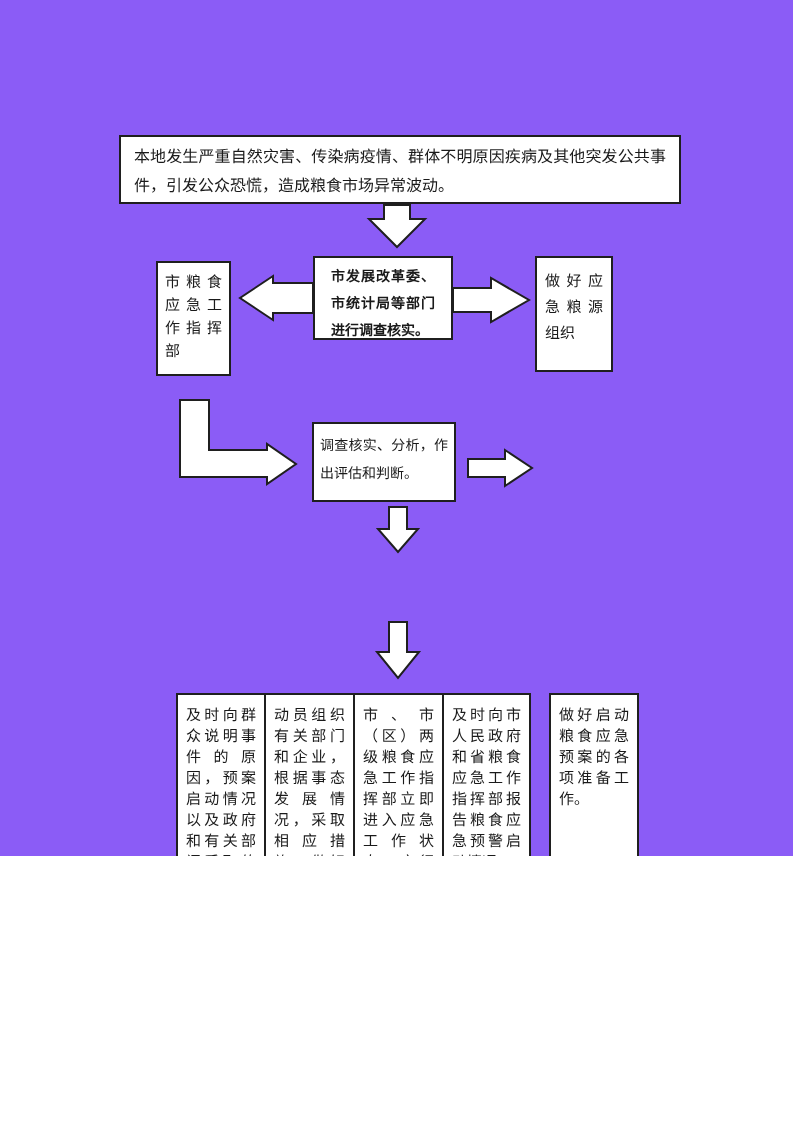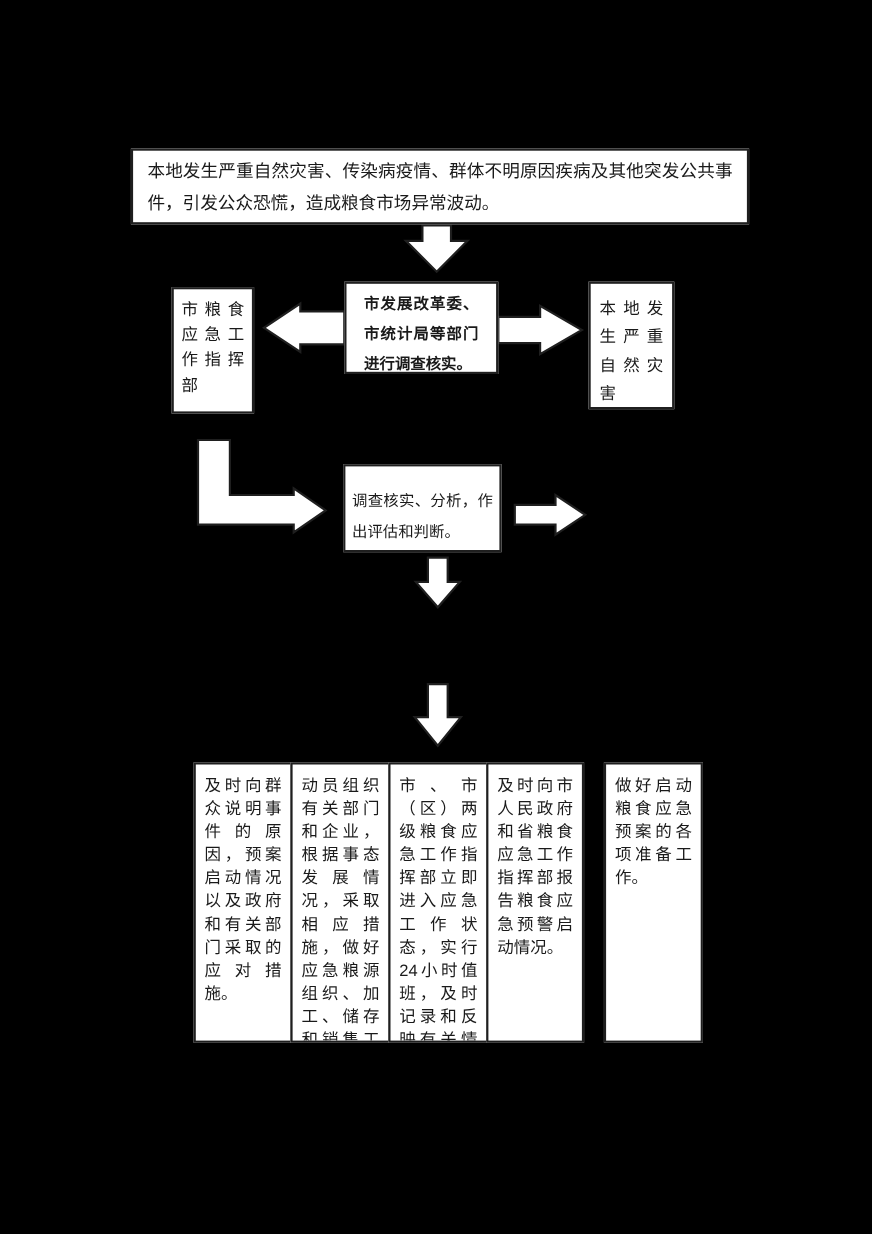--- a/index.html
+++ b/index.html
@@ -4,23 +4,23 @@
 <style>
   * { margin: 0; padding: 0; box-sizing: border-box; }
   html, body { background: #ffffff; }
   body {
     font-family: "Liberation Sans", "DejaVu Sans", sans-serif;
     color: #1a1a1a;
   }
   .page {
     position: relative;
     width: 793px;
-    height: 1122px;
+    height: 856px;
     margin: 0 auto;
-    background: #000000;
+    background: #8b5cf6;
     overflow: hidden;
   }
   .fc-box {
     position: absolute;
     background: #ffffff;
     border: 2px solid #1f1f1f;
     color: #1a1a1a;
     text-align: justify;
     overflow: hidden;
   }
@@ -29,21 +29,21 @@
                    font-size: 16px; line-height: 29px; padding: 5px 13px 0; }
   
   .cmd-box       { left: 156px; top: 261px; width: 75px;  height: 115px;
                    font-size: 15px; line-height: 23px; padding: 7px 7px 0; }
   .invest-box    { left: 313px; top: 256px; width: 140px; height: 84px;
                    font-size: 14px; line-height: 27px; padding: 5px 16px 0; font-weight: bold; }
   .prov-box      { left: 535px; top: 256px; width: 78px;  height: 116px;
                    font-size: 15px; line-height: 26px; padding: 10px 8px 0; }
   
   .assess-box    { left: 312px; top: 422px; width: 144px; height: 80px;
-                   font-size: 14px; line-height: 28px; padding: 17px 6px 0; }
+                   font-size: 14px; line-height: 28px; padding: 7px 6px 0; }
   .noact-box     { left: 539px; top: 421px; width: 119px; height: 81px;
                    font-size: 15px; line-height: 28px; padding: 12px 8px 0; }
   
   .act-box       { left: 299px; top: 562px; width: 178px; height: 53px;
                    font-size: 14px; line-height: 20px; padding: 11px 8px 0; }
   
   .action-box    { top: 693px; height: 255px; font-size: 15px;
                    line-height: 21px; padding: 9px 8px; }
   .action-1 { left: 176px; width: 90px; }
   .action-2 { left: 264px; width: 91px; }
@@ -78,21 +78,21 @@
     <polygon points="389,507 407,507 407,529 418,529 398,552 378,529 389,529"></polygon>
     <polygon points="389,622 407,622 407,652 419,652 398,678 377,652 389,652"></polygon>
   </svg>
 
   <div class="fc-box trigger-box">本地发生严重自然灾害、传染病疫情、群体不明原因疾病及其他突发公共事件，引发公众恐慌，造成粮食市场异常波动。</div>
 
   <div class="fc-box cmd-box">市粮食应急工作指挥部</div>
 
   <div class="fc-box invest-box">市发展改革委、市统计局等部门进行调查核实。</div>
 
-  <div class="fc-box prov-box">本地发生严重自然灾害</div>
+  <div class="fc-box prov-box">做好应急粮源组织</div>
 
   <div class="fc-box assess-box">调查核实、分析，作出评估和判断。</div>
 
 
 
   <div class="fc-box action-box action-1">及时向群众说明事件的原因，预案启动情况以及政府和有关部门采取的应对措施。</div>
 
   <div class="fc-box action-box action-2">动员组织有关部门和企业，根据事态发展情况，采取相应措施，做好应急粮源组织、加工、储存和销售工作。</div>
 
   <div class="fc-box action-box action-3">市、市（区）两级粮食应急工作指挥部立即进入应急工作状态，实行24小时值班，及时记录和反映有关情况。</div>

